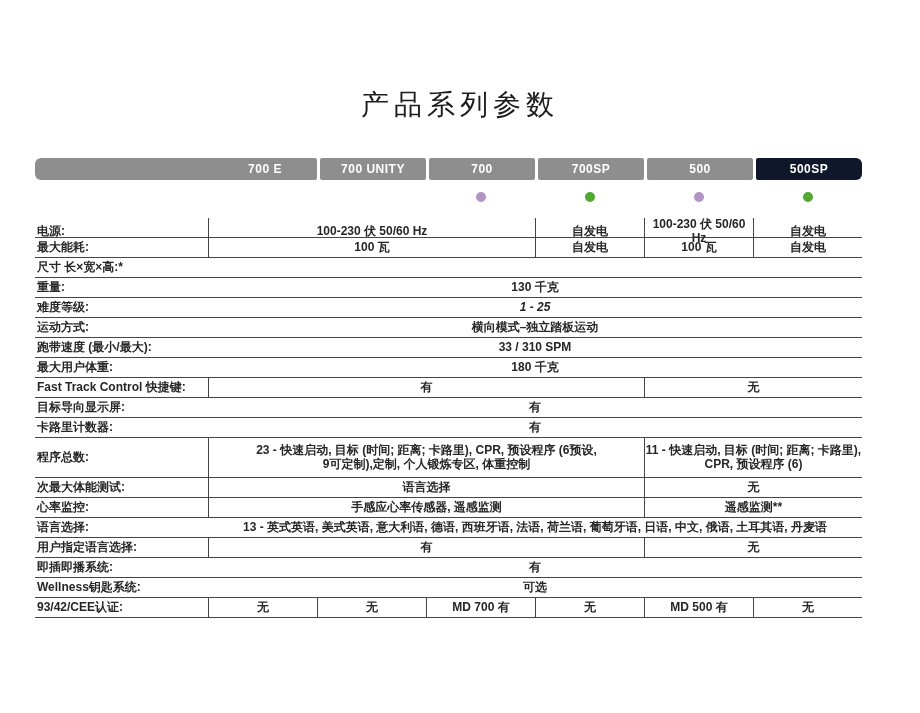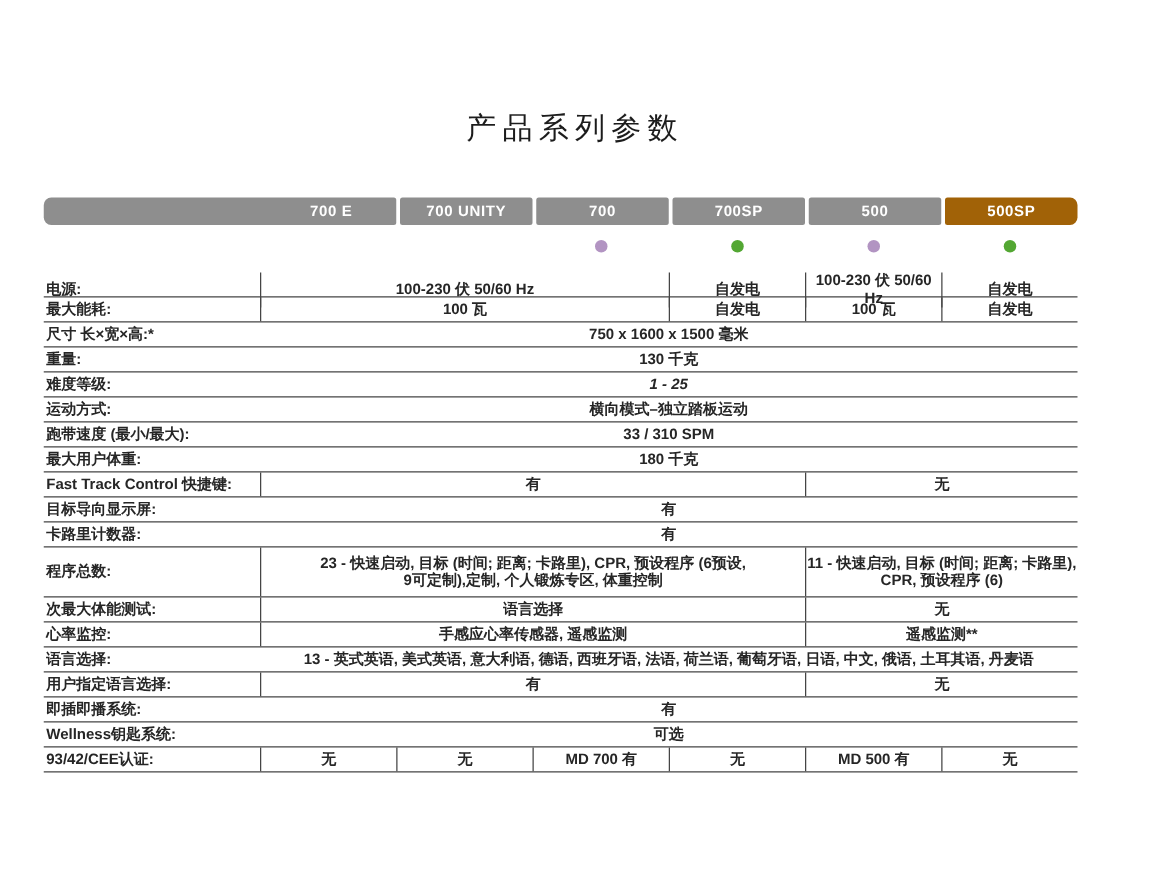--- a/index.html
+++ b/index.html
@@ -4,21 +4,21 @@
 <style>
   html,body{margin:0;padding:0;}
   body{
     width:920px;height:713px;background:#ffffff;
     font-family:"Liberation Sans","DejaVu Sans",sans-serif;
     color:#262626;position:relative;overflow:hidden;
   }
   .page{position:absolute;inset:0;}
   .title{
     position:absolute;top:86px;left:0;width:920px;
-    text-align:center;font-size:24px;font-weight:400;
+    text-align:center;font-size:28px;font-weight:400;
     letter-spacing:5px;color:#1c1c1c;margin:0;
   }
   
   .header-row{
     position:absolute;top:158px;left:35px;width:827px;height:22px;
     display:grid;grid-template-columns:173px repeat(6,1fr);column-gap:3px;
   }
   .header-seg{
     background:#8e8e8e;color:#ffffff;
     font-size:12px;font-weight:700;letter-spacing:.5px;
@@ -71,21 +71,21 @@
       </div>
       <div class="header-seg" style="background: rgb(142, 142, 142);">
         <span class="seg-label">700</span>
       </div>
       <div class="header-seg" style="background: rgb(142, 142, 142);">
         <span class="seg-label">700SP</span>
       </div>
       <div class="header-seg" style="background: rgb(142, 142, 142);">
         <span class="seg-label">500</span>
       </div>
-      <div class="header-seg last" style="background: #a16207;">
+      <div class="header-seg last" style="background: #0f172a;">
         <span class="seg-label">500SP</span>
       </div>
     </div>
   <div class="dots-row" id="dots-row">
       <div class="dot-cell" style="grid-column: 2 / 3;"></div>
       <div class="dot-cell" style="grid-column: 3 / 4;"></div>
       <div class="dot-cell" style="grid-column: 4 / 5;">
         <span class="dot" style="background: rgb(178, 148, 194);"></span>
       </div>
       <div class="dot-cell" style="grid-column: 5 / 6;">
@@ -108,21 +108,20 @@
       </div>
       <div class="spec-row split" style="border-color: rgb(69, 69, 69);">
         <div class="cell-label">最大能耗:</div>
         <div class="cell-value" style="grid-column: 2 / 5; border-color: rgb(69, 69, 69);">100 瓦</div>
         <div class="cell-value" style="grid-column: 5 / 6; border-color: rgb(69, 69, 69);">自发电</div>
         <div class="cell-value" style="grid-column: 6 / 7; border-color: rgb(69, 69, 69);">100 瓦</div>
         <div class="cell-value" style="grid-column: 7 / 8; border-color: rgb(69, 69, 69);">自发电</div>
       </div>
       <div class="spec-row" style="border-color: rgb(69, 69, 69);">
         <div class="cell-label">尺寸  长×宽×高:*</div>
-        <div class="cell-value" style="grid-column: 2 / 8; border-color: rgb(69, 69, 69);">750 x 1600 x 1500 毫米</div>
       </div>
       <div class="spec-row" style="border-color: rgb(69, 69, 69);">
         <div class="cell-label">重量:</div>
         <div class="cell-value" style="grid-column: 2 / 8; border-color: rgb(69, 69, 69);">130 千克</div>
       </div>
       <div class="spec-row" style="border-color: rgb(69, 69, 69);">
         <div class="cell-label">难度等级:</div>
         <div class="cell-value" style="grid-column: 2 / 8; border-color: rgb(69, 69, 69); font-style: italic;">1 - 25</div>
       </div>
       <div class="spec-row" style="border-color: rgb(69, 69, 69);">

